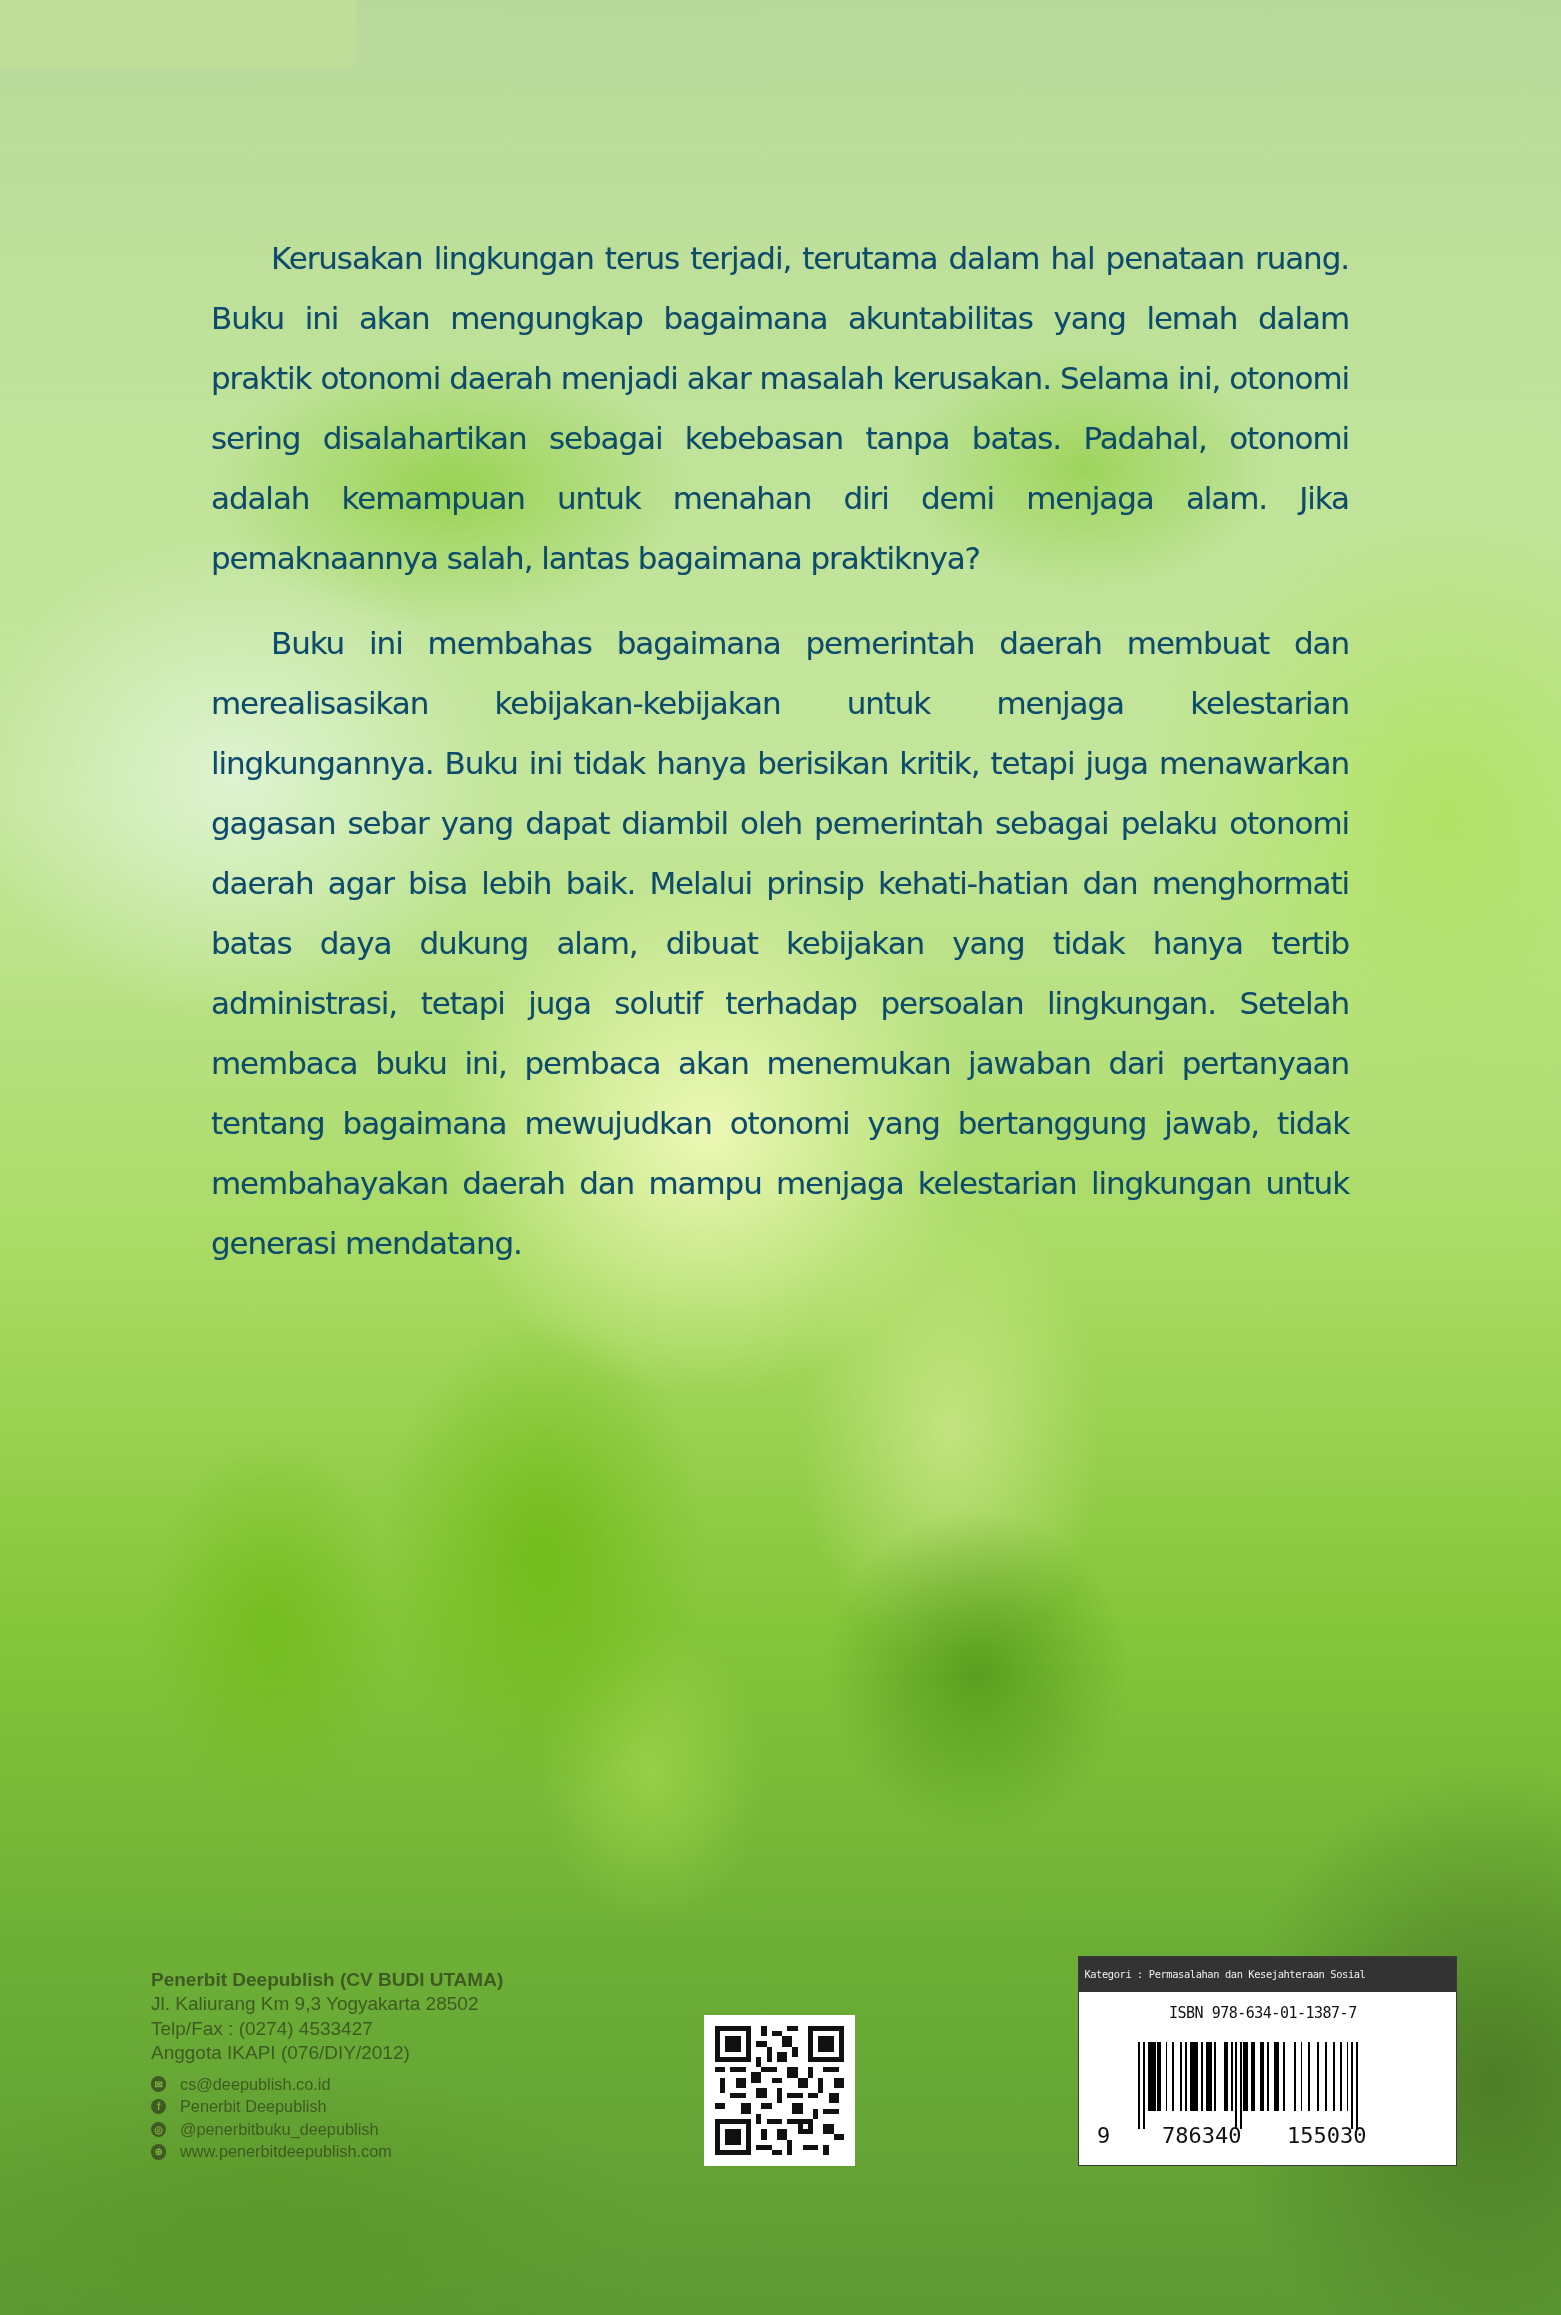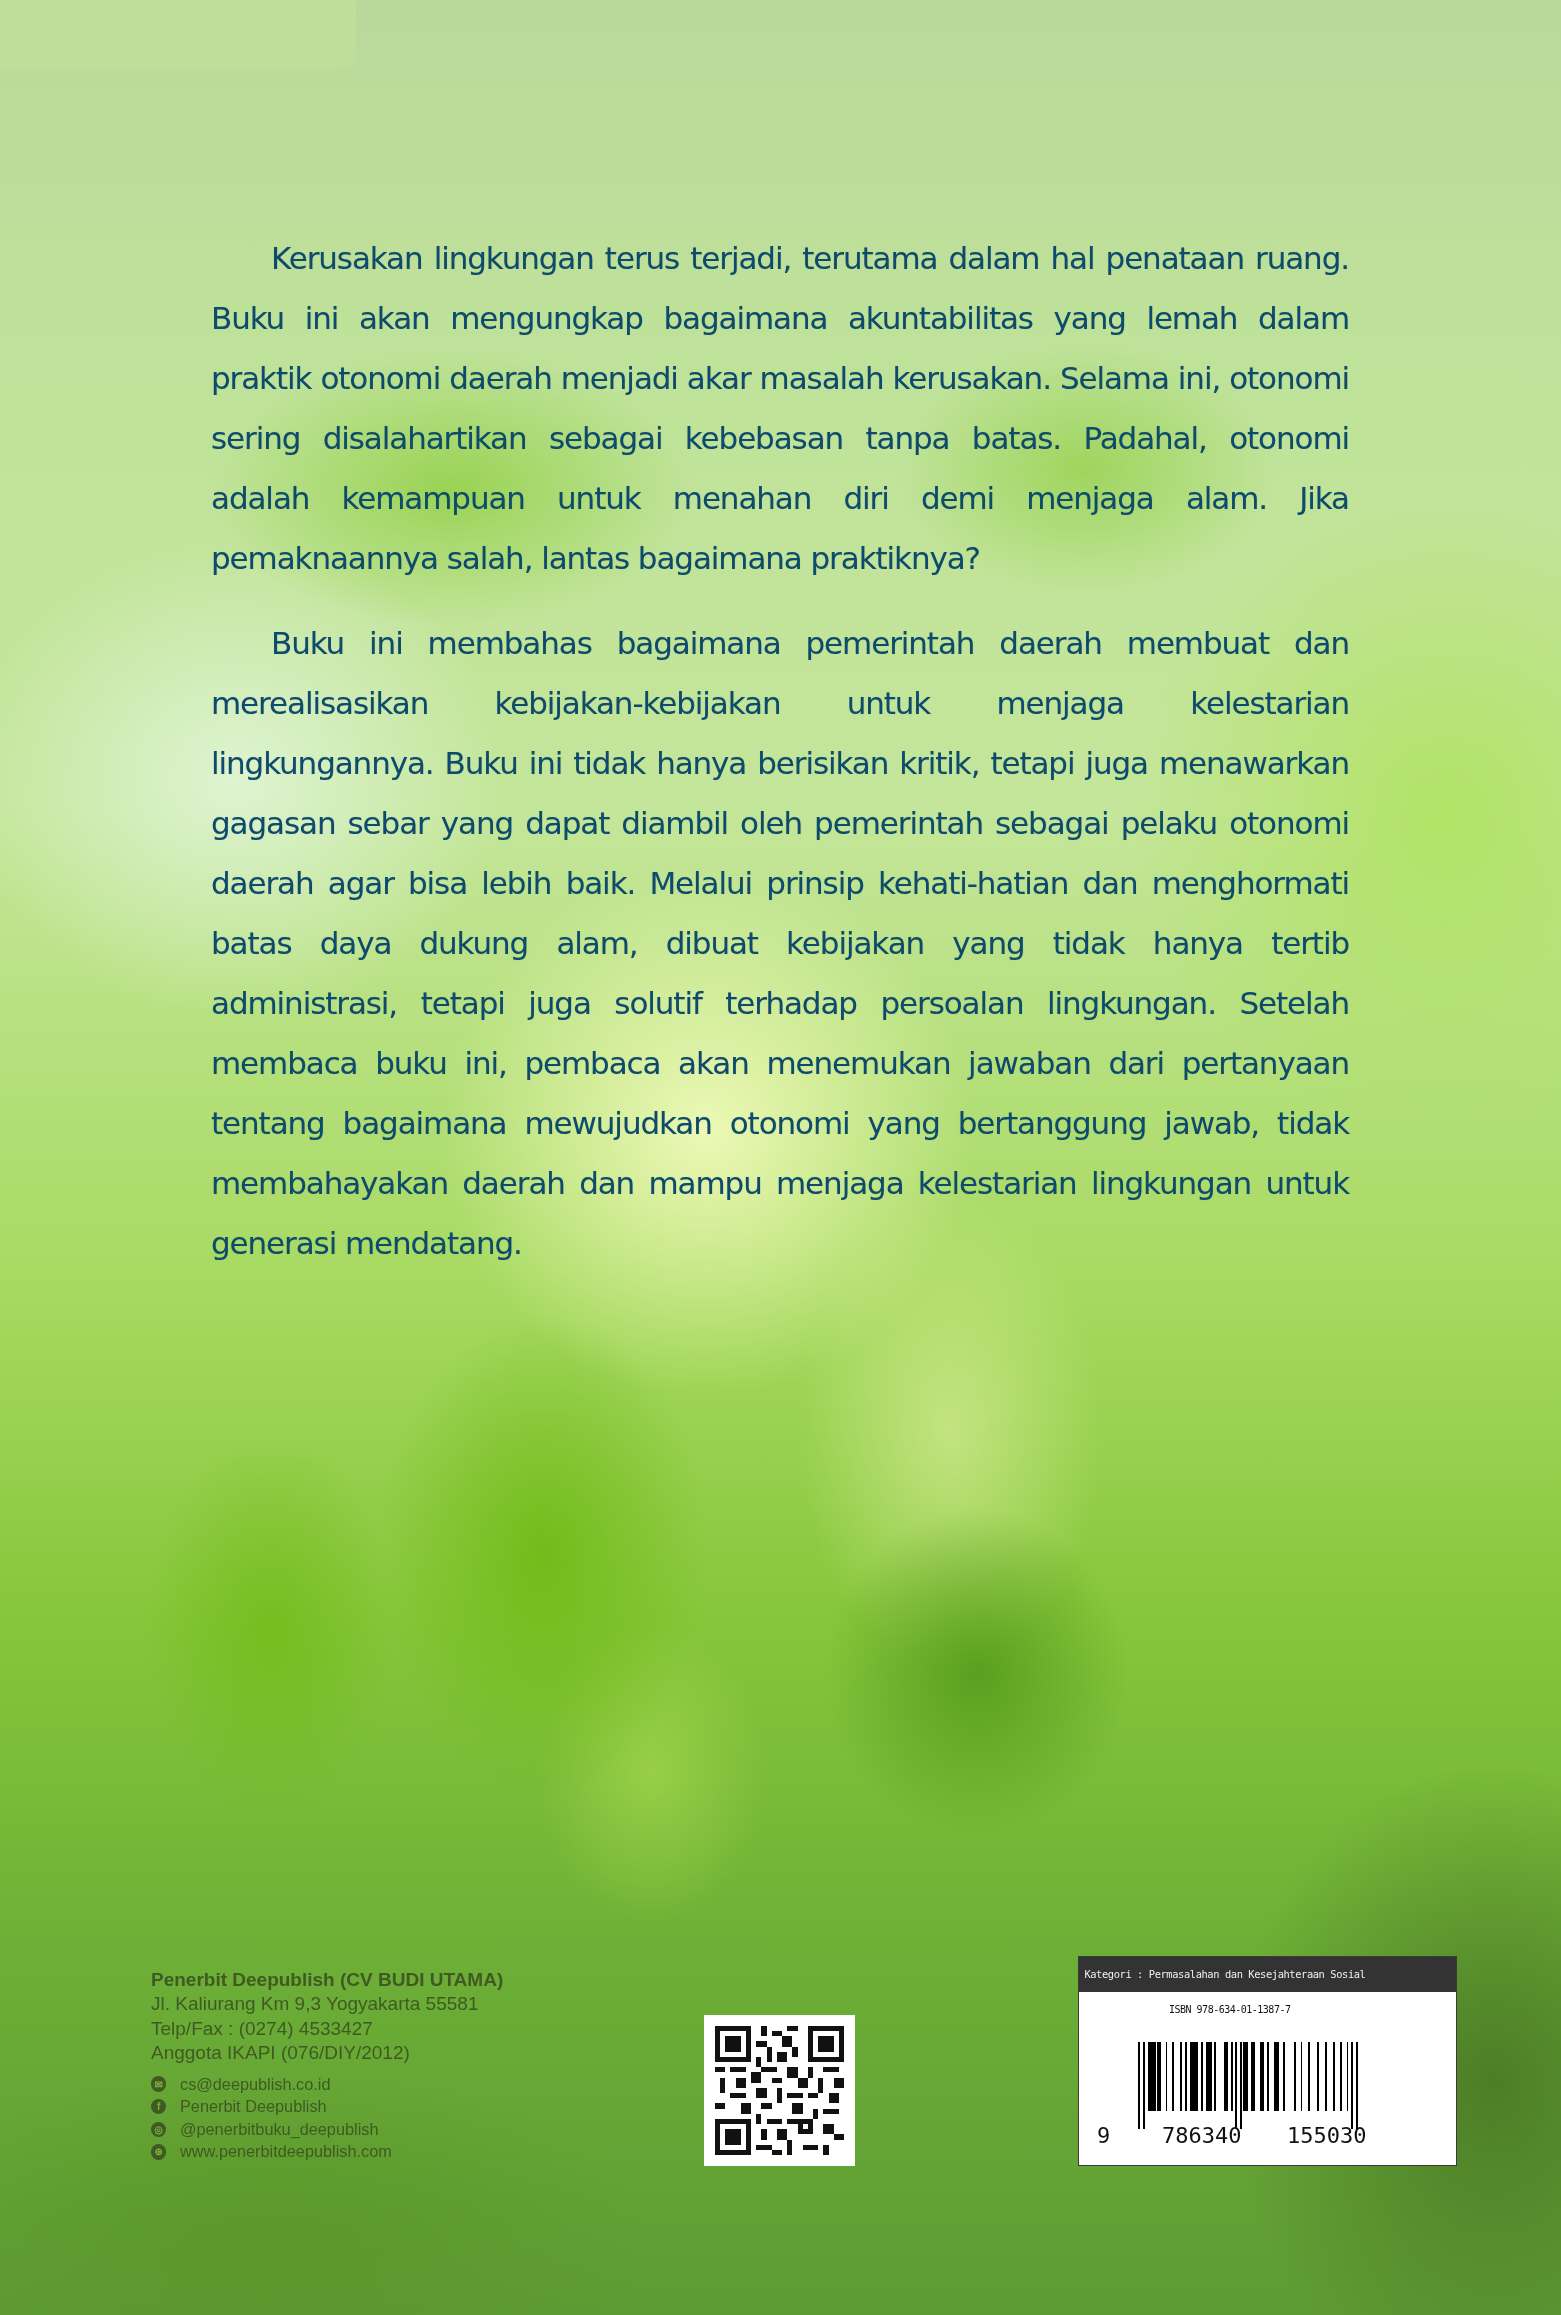--- a/index.html
+++ b/index.html
@@ -58,41 +58,41 @@
     position: absolute; left: 1078px; top: 1956px; width: 379px; height: 210px; z-index: 2;
     background: #ffffff; border: 1.8px solid #3a3a3a; box-sizing: border-box;
   }
   .isbn-box .cat {
     height: 35px; background: #333333; color: #f0f0f0;
     font-family: "DejaVu Sans Mono", monospace; font-size: 10.4px; letter-spacing: -0.4px;
     line-height: 35px; padding-left: 5.4px; white-space: nowrap;
   }
   .isbn-box .isbn {
     position: absolute; left: 90px; top: 47px;
-    font-family: "DejaVu Sans Mono", monospace; font-size: 10px; color: #111; letter-spacing: -0.5px;
+    font-family: "DejaVu Sans Mono", monospace; font-size: 15px; color: #111; letter-spacing: -0.5px;
   }
   .isbn-box .bars { position: absolute; left: 54px; top: 85px; }
   .isbn-box .digits {
     position: absolute; top: 166px; font-family: "DejaVu Sans Mono", monospace; font-size: 22px; color: #111;
   }
 </style>
 </head>
 <body>
 
 <div class="bg"></div>
 <div class="corner-tab"></div>
 
 <div class="blurb">
   <p>Kerusakan lingkungan terus terjadi, terutama dalam hal penataan ruang. Buku ini akan mengungkap bagaimana akuntabilitas yang lemah dalam praktik otonomi daerah menjadi akar masalah kerusakan. Selama ini, otonomi sering disalahartikan sebagai kebebasan tanpa batas. Padahal, otonomi adalah kemampuan untuk menahan diri demi menjaga alam. Jika pemaknaannya salah, lantas bagaimana praktiknya?</p>
   <p>Buku ini membahas bagaimana pemerintah daerah membuat dan merealisasikan kebijakan-kebijakan untuk menjaga kelestarian lingkungannya. Buku ini tidak hanya berisikan kritik, tetapi juga menawarkan gagasan sebar yang dapat diambil oleh pemerintah sebagai pelaku otonomi daerah agar bisa lebih baik. Melalui prinsip kehati-hatian dan menghormati batas daya dukung alam, dibuat kebijakan yang tidak hanya tertib administrasi, tetapi juga solutif terhadap persoalan lingkungan. Setelah membaca buku ini, pembaca akan menemukan jawaban dari pertanyaan tentang bagaimana mewujudkan otonomi yang bertanggung jawab, tidak membahayakan daerah dan mampu menjaga kelestarian lingkungan untuk generasi mendatang.</p>
 </div>
 
 <div class="publisher">
   <div class="name">Penerbit Deepublish (CV BUDI UTAMA)</div>
-  <div class="line">Jl. Kaliurang Km 9,3 Yogyakarta 55581</div>
+  <div class="line">Jl. Kaliurang Km 9,3 Yogyakarta 28502</div>
   <div class="line">Telp/Fax : (0274) 4533427</div>
   <div class="line">Anggota IKAPI (076/DIY/2012)</div>
   <div class="contacts">
     <div class="contact">
       <span class="ic">✉</span>
       <span>cs@deepublish.co.id</span>
     </div>
     <div class="contact">
       <span class="ic">f</span>
       <span>Penerbit Deepublish</span>

